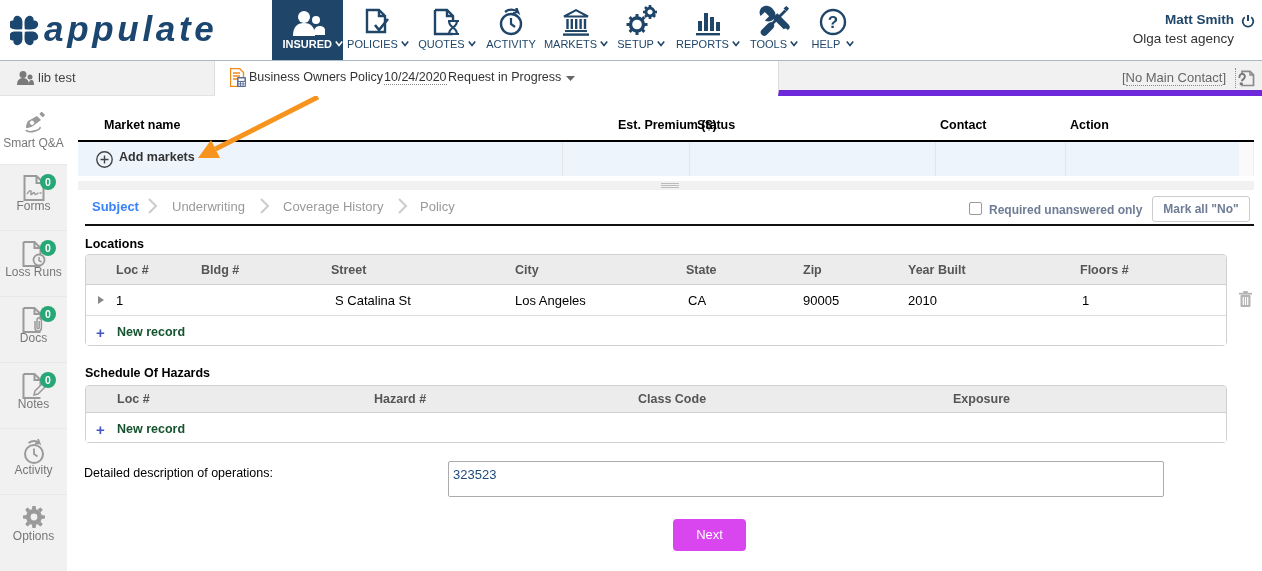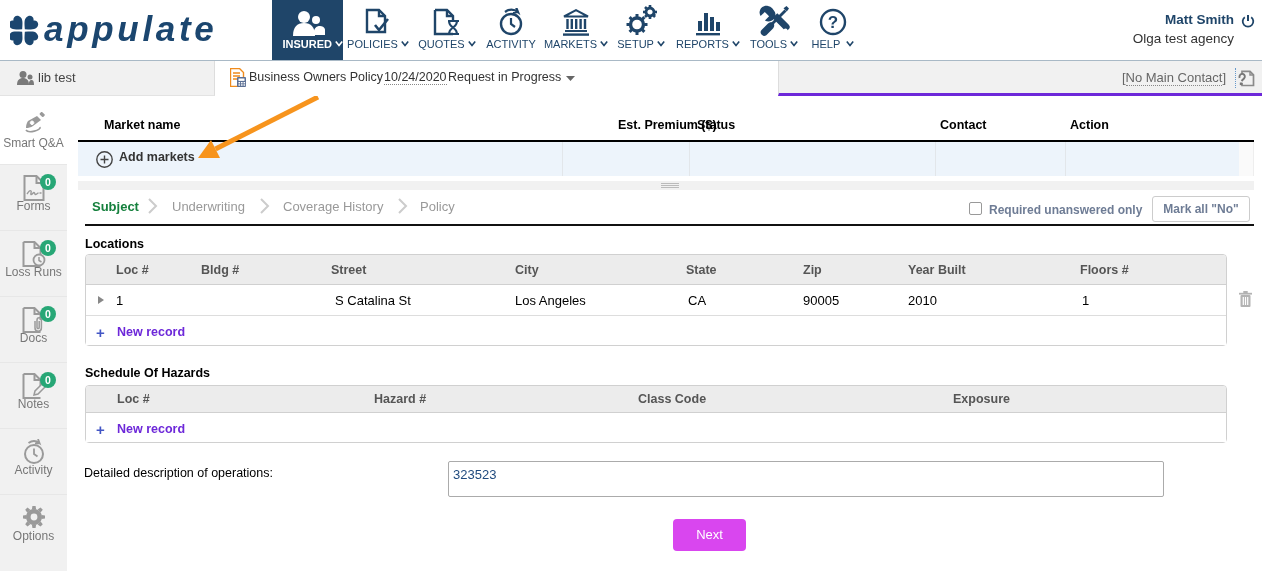--- a/index.html
+++ b/index.html
@@ -14,21 +14,21 @@
 .navsel { background:#1f4569; color:#fff; }
 .caret { display:inline-block; width:8px; height:8px; vertical-align:1px; }
 #userbox { position:absolute; right:28px; top:12px; text-align:right; }
 #userbox .n { font-size:13.5px; font-weight:bold; color:#1f4569; }
 #userbox .a { font-size:13.5px; color:#333; margin-top:4px; }
 
 
 #bar2 { position:absolute; left:0; top:61px; width:1262px; height:35px; }
 #bar2l { position:absolute; left:0; top:0; width:215px; height:35px; background:#f1f1f1; border-right:1px solid #ddd; border-bottom:1px solid #e3e3e3; }
 #bar2m { position:absolute; left:216px; top:0; width:562px; height:35px; background:#fff; }
-#bar2r { position:absolute; left:778px; top:0; width:484px; height:35px; background:#f1f1f1; border-left:1px solid #ddd; border-bottom:3px solid #6d28d9; }
+#bar2r { position:absolute; left:778px; top:0; width:484px; height:35px; background:#f1f1f1; border-left:1px solid #ddd; border-bottom:6px solid #6d28d9; }
 
 
 #sidebar { position:absolute; left:0; top:96px; width:67px; height:475px; background:#f1f1f1; }
 .sbitem { width:67px; height:66px; text-align:center; color:#777; font-size:12px; border-bottom:1px solid #e7e7e7; position:relative; padding-top:10px; white-space:nowrap; }
 .sbitem .sic { height:24px; }
 .badge { position:absolute; top:9px; right:11px; width:16px; height:16px; background:#27a776; border-radius:50%; color:#fff; font-size:10.5px; font-weight:bold; line-height:16px; text-align:center; }
 
 
 #mhead { position:absolute; left:78px; top:111px; width:1176px; height:29px; background:#fff; }
 .mh { position:absolute; top:7px; font-size:12.5px; font-weight:bold; color:#000; white-space:nowrap; }
@@ -52,21 +52,21 @@
 
 
 .seclbl { position:absolute; font-size:12.5px; font-weight:bold; color:#000; }
 .gtable { position:absolute; left:85px; width:1142px; border:1px solid #d0d0d0; border-radius:4px; background:#fff; }
 .ghead { background:#ececec; border-bottom:1px solid #d0d0d0; border-radius:3px 3px 0 0; position:relative; }
 .ghead span { position:absolute; font-size:12.5px; font-weight:bold; color:#555; }
 .grow { position:relative; border-bottom:1px solid #ddd; background:#fff; }
 .grow span { position:absolute; font-size:13px; color:#000; }
 .newrec { position:relative; background:#fff; }
 .newrec .plus { position:absolute; left:10px; top:8px; color:#4356c5; font-size:15px; font-weight:bold; }
-.newrec .txt { position:absolute; left:31px; top:9px; color:#6d28d9; font-size:12.5px; font-weight:bold; }
+.newrec .txt { position:absolute; left:31px; top:9px; color:#14532d; font-size:12.5px; font-weight:bold; }
 
 #desclbl { position:absolute; left:84px; top:466px; font-size:12.5px; color:#000; }
 #descbox { position:absolute; left:448px; top:461px; width:716px; height:36px; border:1px solid #ababab; border-radius:2px; background:#fff; }
 #descbox span { position:absolute; left:4px; top:5px; font-size:13px; color:#1f4a7e; }
 #nextbtn { position:absolute; left:673px; top:519px; width:73px; height:32px; background:#d946ef; border-radius:4px; color:#fff; font-size:13px; text-align:center; line-height:32px; }
 </style>
 </head>
 <body>
 
 <div id="topnav">
@@ -372,21 +372,21 @@
 <svg width="17" height="17" viewBox="0 0 17 17" style="position:absolute;left:96px;top:151px;">
     <circle cx="8.5" cy="8.5" r="7.7" fill="none" stroke="#444" stroke-width="1.4"></circle>
     <path d="M8.5 4.5 v8 M4.5 8.5 h8" stroke="#444" stroke-width="1.4"></path>
   </svg>
 <div id="addm" style="left:119px;">Add markets</div>
 <div id="splitter">
     <div id="handle"></div>
   </div>
 
 <div id="tabs">
-  <span class="tab" style="left:14px; color:#15803d; font-weight:bold;">Subject</span>
+  <span class="tab" style="left:14px; color:#3b82f6; font-weight:bold;">Subject</span>
   <svg class="chev" style="left:66px;" width="16" height="18" viewBox="0 0 16 18">
       <path d="M5 2 l7 7 l-7 7" fill="none" stroke="#ccc" stroke-width="2"></path>
     </svg>
   <span class="tab" style="left:94px;">Underwriting</span>
   <svg class="chev" style="left:178px;" width="16" height="18" viewBox="0 0 16 18">
       <path d="M5 2 l7 7 l-7 7" fill="none" stroke="#ccc" stroke-width="2"></path>
     </svg>
   <span class="tab" style="left:205px;">Coverage History</span>
   <svg class="chev" style="left:316px;" width="16" height="18" viewBox="0 0 16 18">
       <path d="M5 2 l7 7 l-7 7" fill="none" stroke="#ccc" stroke-width="2"></path>

